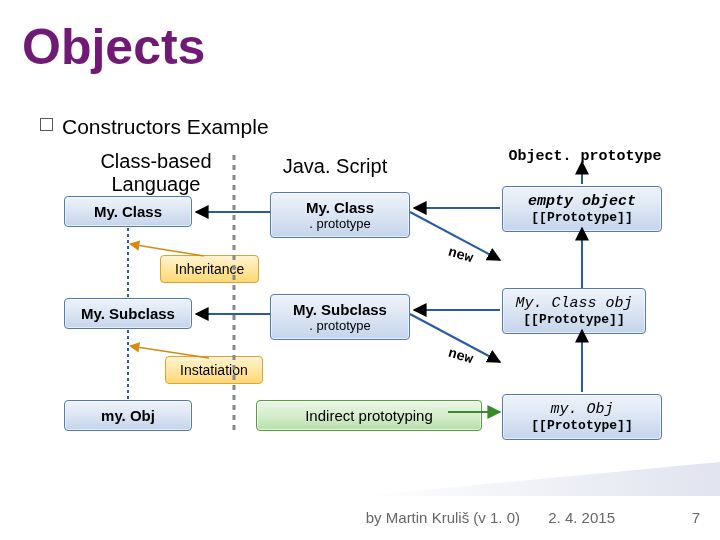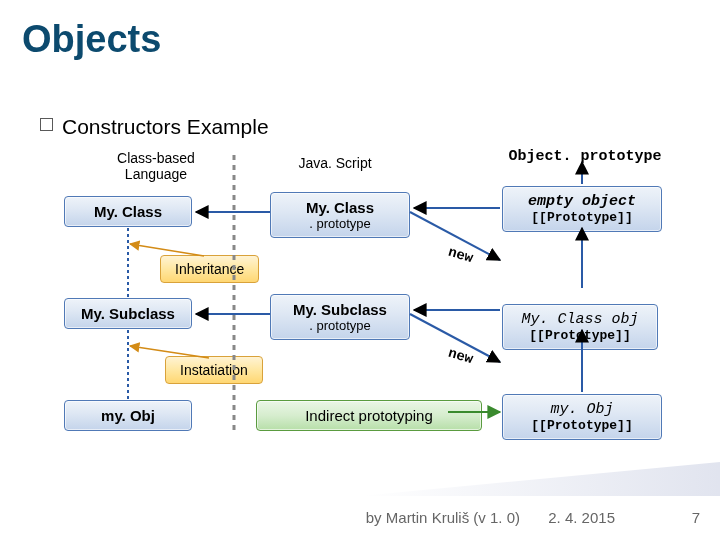--- a/index.html
+++ b/index.html
@@ -8,42 +8,42 @@
     height: 540px;
     background: #fff;
     font-family: Verdana, Geneva, sans-serif;
     position: relative;
     overflow: hidden;
   }
   .title {
     position: absolute;
     left: 22px;
     top: 18px;
-    font-size: 38px;
+    font-size: 50px;
     font-weight: bold;
-    color: #0c4a6e;
+    color: #701a75;
   }
   .subtitle {
     position: absolute;
     left: 62px;
     top: 115px;
     font-size: 21px;
     color: #000;
   }
   .bullet {
     position: absolute;
     left: 40px;
     top: 118px;
     width: 13px;
     height: 13px;
     border: 1.3px solid #595959;
   }
   .col-head {
     position: absolute;
-    font-size: 14px;
+    font-size: 20px;
     color: #000;
     text-align: center;
   }
   .col-head.left  { left: 86px;  top: 150px; width: 140px; }
   .col-head.mid   { left: 265px; top: 155px; width: 140px; }
   .col-head.right {
     left: 490px; top: 148px; width: 190px;
     font-family: "Courier New", monospace; font-size: 15px; font-weight: bold;
   }
   .box {
@@ -62,21 +62,21 @@
 
   #box-myclass        { left: 64px;  top: 196px; width: 128px; }
   #box-mysubclass     { left: 64px;  top: 298px; width: 128px; }
   #box-myobj          { left: 64px;  top: 400px; width: 128px; }
 
   #box-myclass-proto  { left: 270px; top: 192px; width: 140px; }
   #box-mysub-proto    { left: 270px; top: 294px; width: 140px; }
   #box-indirect       { left: 256px; top: 400px; width: 226px; font-size:16px; }
 
   #box-empty          { left: 502px; top: 186px; width: 160px; }
-  #box-classobj       { left: 502px; top: 304px; width: 156px; }
+  #box-classobj       { left: 502px; top: 288px; width: 144px; }
   #box-instobj        { left: 502px; top: 394px; width: 160px; }
 
   .tag {
     position: absolute;
     background: linear-gradient(#fff3d3,#ffe7a1,#ffd773);
     border: 1px solid #d9a23a;
     border-radius: 4px;
     font-size: 14px;
     padding: 5px 14px;
     color: #000;

